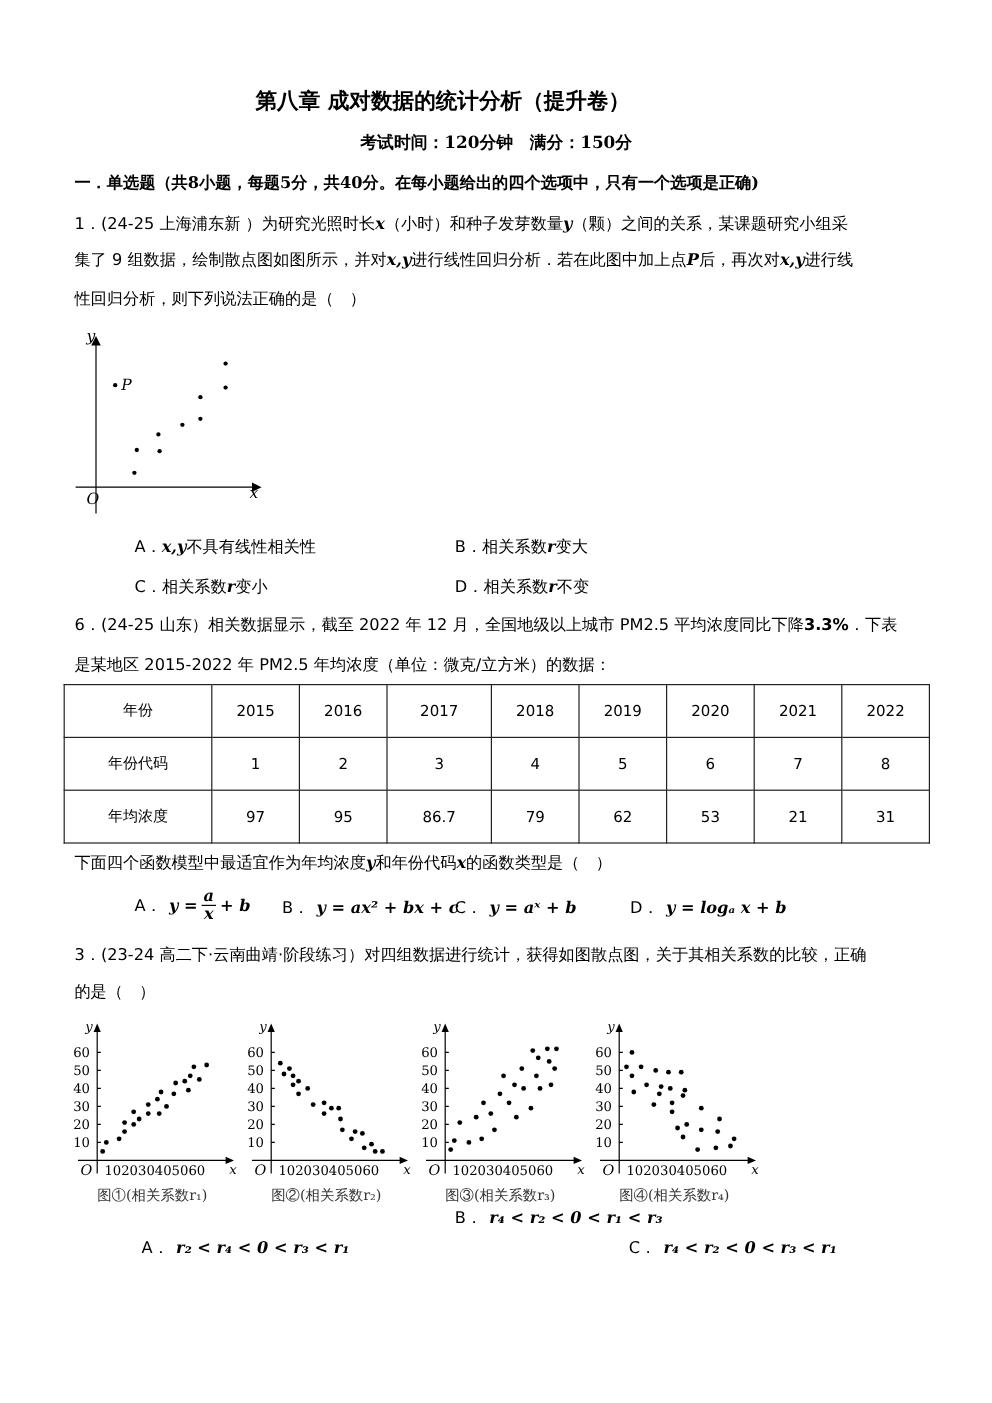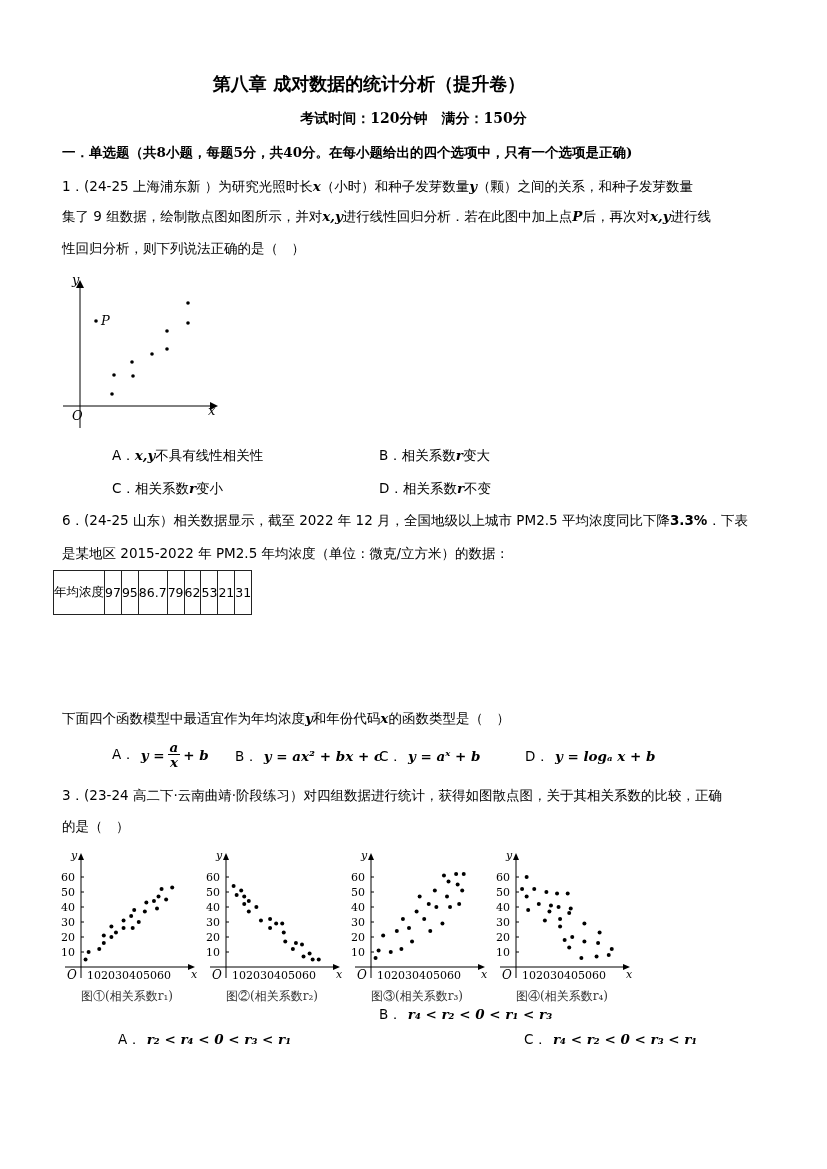--- a/index.html
+++ b/index.html
@@ -17,21 +17,21 @@
   .cap { font-family:"DejaVu Serif", serif; font-size:12px; color:#333; }
 </style>
 </head>
 <body>
 
 <div class="abs title">第八章 成对数据的统计分析（提升卷）</div>
 <div class="abs subtitle">考试时间：120分钟　满分：150分</div>
 <div class="abs section">一．单选题（共8小题，每题5分，共40分。在每小题给出的四个选项中，只有一个选项是正确)</div>
 
 <div class="abs line" style="top:178px;">
-  <span>1．(24-25  上海浦东新  ）为研究光照时长</span><span class="mi">x</span><span>（小时）和种子发芽数量</span><span class="mi">y</span><span>（颗）之间的关系，和种子发芽数量</span>
+  <span>1．(24-25  上海浦东新  ）为研究光照时长</span><span class="mi">x</span><span>（小时）和种子发芽数量</span><span class="mi">y</span><span>（颗）之间的关系，某课题研究小组采</span>
 </div>
 <div class="abs line" style="top:208px;">
   <span>集了 9 组数据，绘制散点图如图所示，并对</span><span class="mi">x,y</span><span>进行线性回归分析．若在此图中加上点</span><span class="mi">P</span><span>后，再次对</span><span class="mi">x,y</span><span>进行线</span>
 </div>
 <div class="abs line" style="top:240px;">性回归分析，则下列说法正确的是（　）</div>
 
 <svg class="abs" style="left:58px; top:268px;" width="170" height="165">
   <line x1="5" y1="138" x2="158" y2="138" stroke="#000" stroke-width="1"></line>
   <polygon points="160,138 152,134 152,142" fill="#000"></polygon>
   <line x1="22" y1="160" x2="22" y2="16" stroke="#000" stroke-width="1"></line>
@@ -67,20 +67,42 @@
   <span>D．</span><span>相关系数</span><span class="mi">r</span><span>不变</span>
 </div>
 
 <div class="abs line" style="top:512px;">
   <span>6．(24-25 山东）相关数据显示，截至 2022 年 12 月，全国地级以上城市 PM2.5 平均浓度同比下降</span><b>3.3%</b><span>．下表</span>
 </div>
 <div class="abs line" style="top:545px;">是某地区 2015-2022 年 PM2.5 年均浓度（单位：微克/立方米）的数据：</div>
 
 <table class="data">
   <tbody>
+      <tr>
+    <td style="width:122px;">年份</td>
+    <td style="width:72px;">2015</td>
+    <td style="width:72px;">2016</td>
+    <td style="width:86px;">2017</td>
+    <td style="width:72px;">2018</td>
+    <td style="width:72px;">2019</td>
+    <td style="width:72px;">2020</td>
+    <td style="width:72px;">2021</td>
+    <td style="width:72px;">2022</td>
+  </tr>
+  <tr>
+    <td>年份代码</td>
+    <td>1</td>
+    <td>2</td>
+    <td>3</td>
+    <td>4</td>
+    <td>5</td>
+    <td>6</td>
+    <td>7</td>
+    <td>8</td>
+  </tr>
   <tr>
     <td>年均浓度</td>
     <td>97</td>
     <td>95</td>
     <td>86.7</td>
     <td>79</td>
     <td>62</td>
     <td>53</td>
     <td>21</td>
     <td>31</td>

